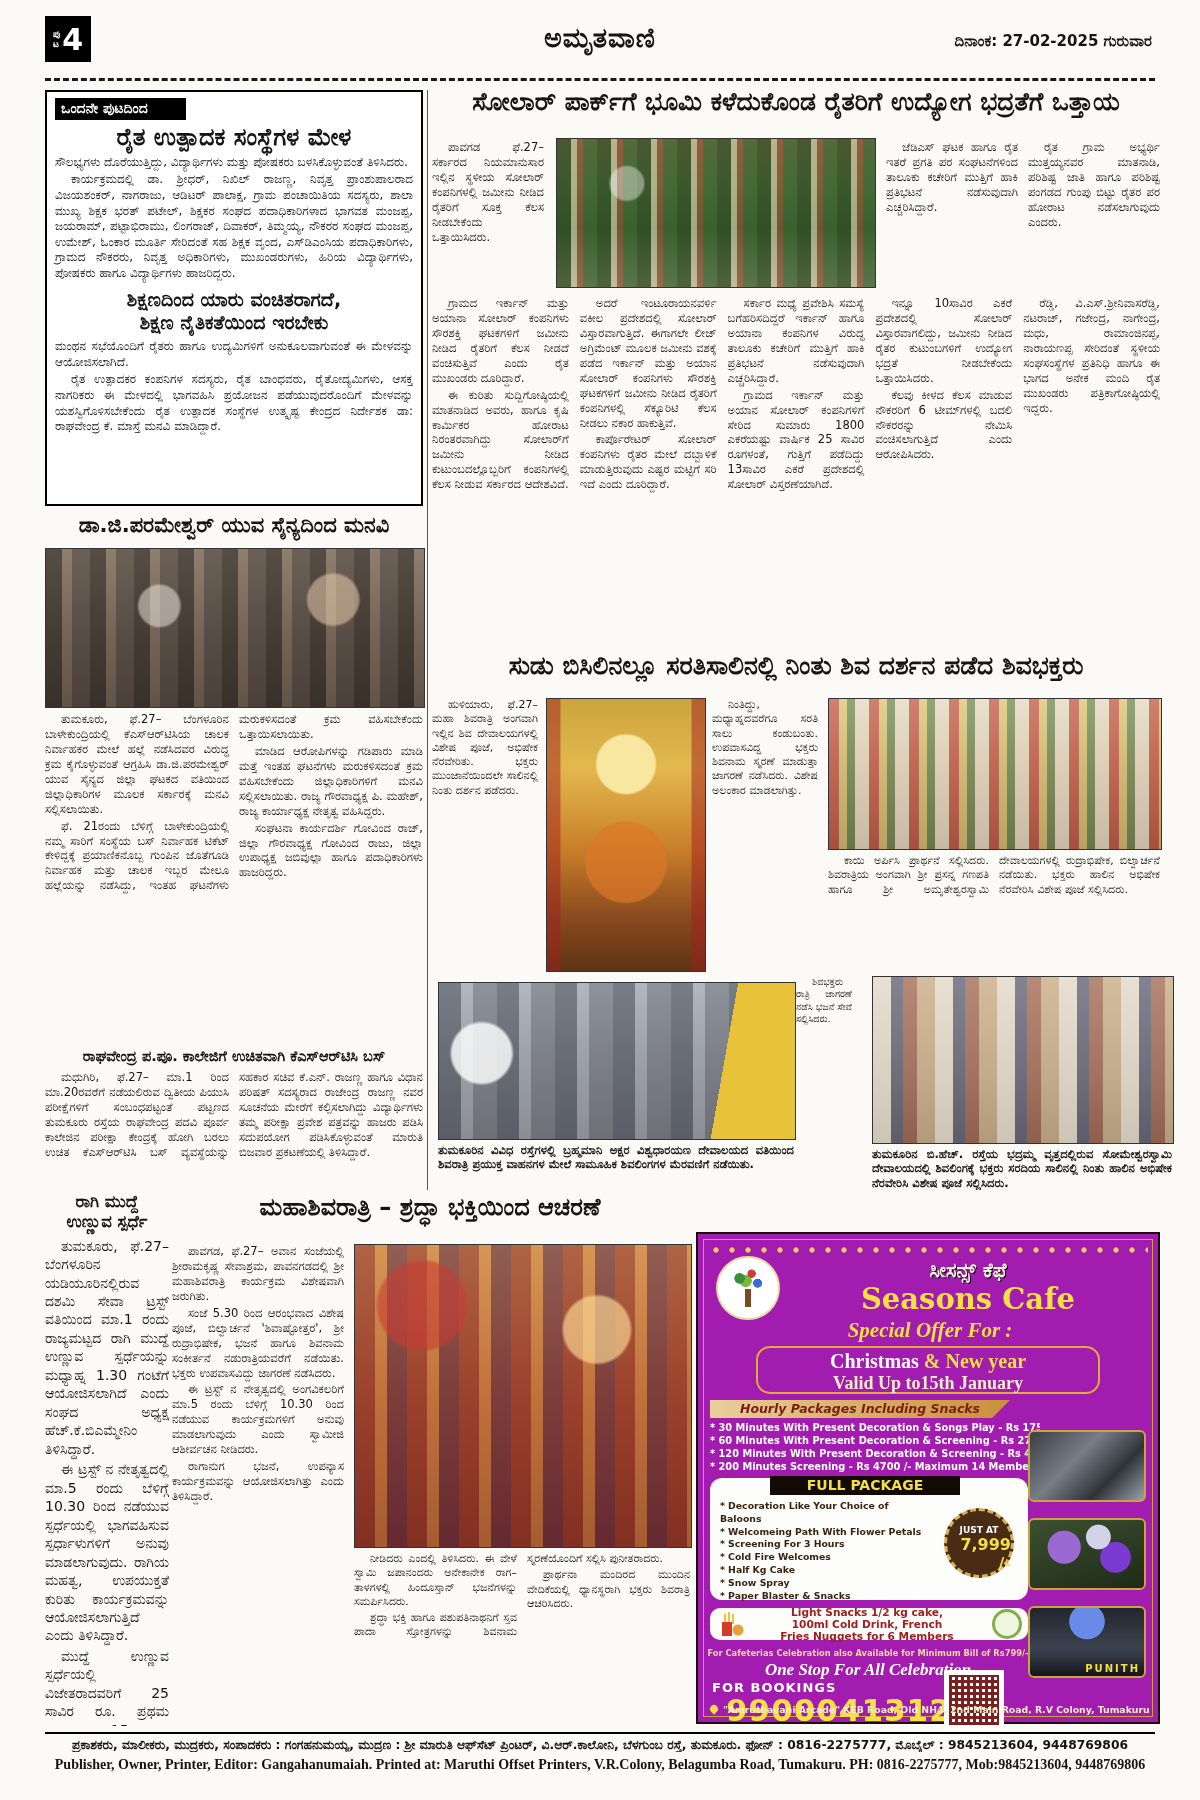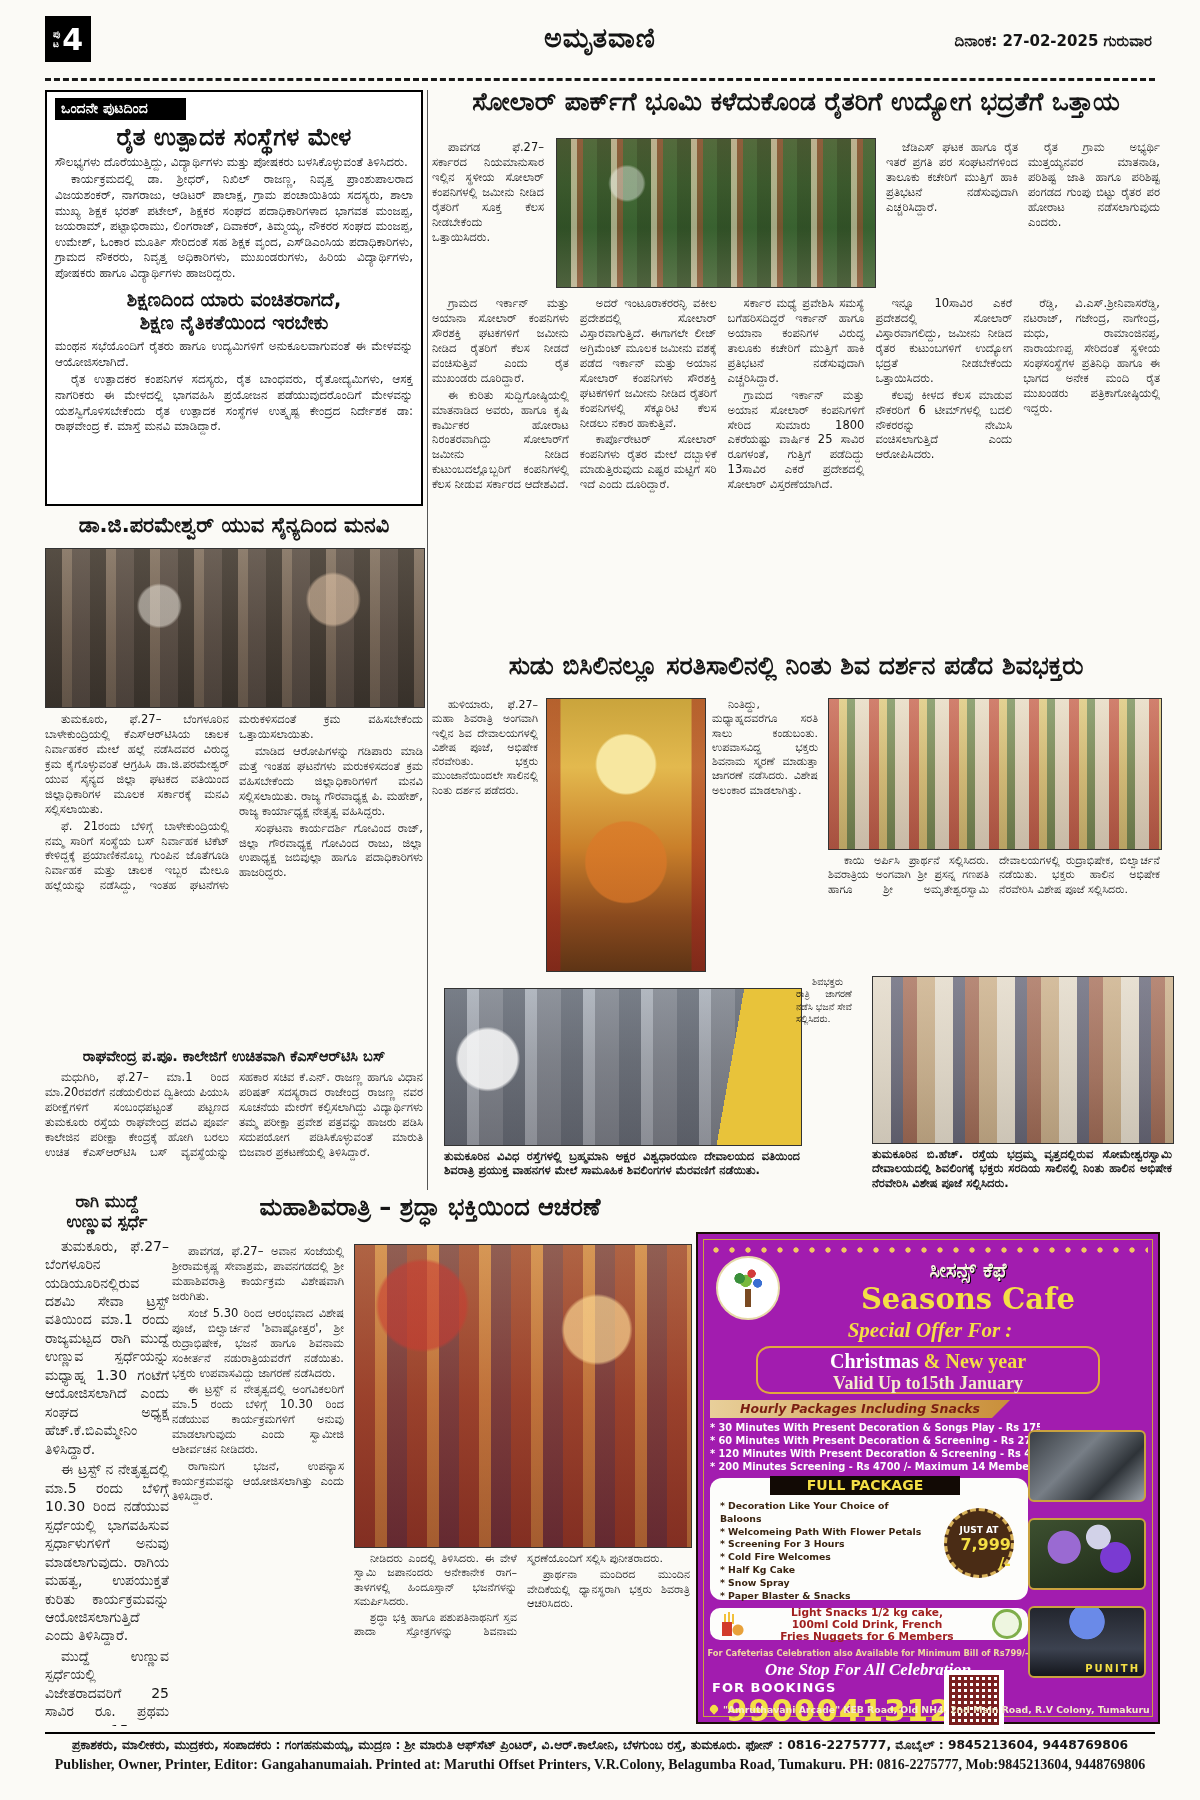--- a/index.html
+++ b/index.html
@@ -244,21 +244,21 @@
         <p class="para">ಪಾವಗಡ ಫೆ.27– ಸರ್ಕಾರದ ನಿಯಮಾನುಸಾರ ಇಲ್ಲಿನ ಸ್ಥಳೀಯ ಸೋಲಾರ್ ಕಂಪನಿಗಳಲ್ಲಿ ಜಮೀನು ನೀಡಿದ ರೈತರಿಗೆ ಸೂಕ್ತ ಕೆಲಸ ನೀಡಬೇಕೆಂದು ಒತ್ತಾಯಿಸಿದರು.</p>
       </div>
     <div class="photo ph-farmers"></div>
     <div class="s-colB twocol cut">
         <p class="para">ಜೆಡಿಎಸ್ ಘಟಕ ಹಾಗೂ ರೈತ ಇತರೆ ಪ್ರಗತಿ ಪರ ಸಂಘಟನೆಗಳಿಂದ ತಾಲೂಕು ಕಚೇರಿಗೆ ಮುತ್ತಿಗೆ ಹಾಕಿ ಪ್ರತಿಭಟನೆ ನಡೆಸುವುದಾಗಿ ಎಚ್ಚರಿಸಿದ್ದಾರೆ.</p>
         <p class="para">ರೈತ ಗ್ರಾಮ ಅಭ್ಯರ್ಥಿ ಮುತ್ತಯ್ಯನವರ ಮಾತನಾಡಿ, ಪರಿಶಿಷ್ಟ ಜಾತಿ ಹಾಗೂ ಪರಿಶಿಷ್ಟ ಪಂಗಡದ ಗುಂಪು ಬಿಟ್ಟು ರೈತರ ಪರ ಹೋರಾಟ ನಡೆಸಲಾಗುವುದು ಎಂದರು.</p>
       </div>
     <div class="s-bottom cut">
         <p class="para">ಗ್ರಾಮದ ಇರ್ಕಾನ್ ಮತ್ತು ಅಯಾನಾ ಸೋಲಾರ್ ಕಂಪನಿಗಳು ಸೌರಶಕ್ತಿ ಘಟಕಗಳಿಗೆ ಜಮೀನು ನೀಡಿದ ರೈತರಿಗೆ ಕೆಲಸ ನೀಡದೆ ವಂಚಿಸುತ್ತಿವೆ ಎಂದು ರೈತ ಮುಖಂಡರು ದೂರಿದ್ದಾರೆ.</p>
         <p class="para">ಈ ಕುರಿತು ಸುದ್ದಿಗೋಷ್ಠಿಯಲ್ಲಿ ಮಾತನಾಡಿದ ಅವರು, ಹಾಗೂ ಕೃಷಿ ಕಾರ್ಮಿಕರ ಹೋರಾಟ ನಿರಂತರವಾಗಿದ್ದು ಸೋಲಾರ್‌ಗೆ ಜಮೀನು ನೀಡಿದ ಕುಟುಂಬದಲ್ಲೊಬ್ಬರಿಗೆ ಕಂಪನಿಗಳಲ್ಲಿ ಕೆಲಸ ನೀಡುವ ಸರ್ಕಾರದ ಆದೇಶವಿದೆ.</p>
-        <p class="para">ಅದರೆ ಇಂಟೂರಾಕರರನ್ಳಿ ವಕೀಲ ಪ್ರದೇಶದಲ್ಲಿ ಸೋಲಾರ್ ವಿಸ್ತಾರವಾಗುತ್ತಿದೆ. ಈಗಾಗಲೇ ಲೀಜ್ ಅಗ್ರಿಮೆಂಟ್ ಮೂಲಕ ಜಮೀನು ವಶಕ್ಕೆ ಪಡೆದ ಇರ್ಕಾನ್ ಮತ್ತು ಅಯಾನ ಸೋಲಾರ್ ಕಂಪನಿಗಳು ಸೌರಶಕ್ತಿ ಘಟಕಗಳಿಗೆ ಜಮೀನು ನೀಡಿದ ರೈತರಿಗೆ ಕಂಪನಿಗಳಲ್ಲಿ ಸೆಕ್ಯೂರಿಟಿ ಕೆಲಸ ನೀಡಲು ನಕಾರ ಹಾಕುತ್ತಿವೆ.</p>
+        <p class="para">ಅದರೆ ಇಂಟೂರಾಯನವರ್ಳಿ ವಕೀಲ ಪ್ರದೇಶದಲ್ಲಿ ಸೋಲಾರ್ ವಿಸ್ತಾರವಾಗುತ್ತಿದೆ. ಈಗಾಗಲೇ ಲೀಜ್ ಅಗ್ರಿಮೆಂಟ್ ಮೂಲಕ ಜಮೀನು ವಶಕ್ಕೆ ಪಡೆದ ಇರ್ಕಾನ್ ಮತ್ತು ಅಯಾನ ಸೋಲಾರ್ ಕಂಪನಿಗಳು ಸೌರಶಕ್ತಿ ಘಟಕಗಳಿಗೆ ಜಮೀನು ನೀಡಿದ ರೈತರಿಗೆ ಕಂಪನಿಗಳಲ್ಲಿ ಸೆಕ್ಯೂರಿಟಿ ಕೆಲಸ ನೀಡಲು ನಕಾರ ಹಾಕುತ್ತಿವೆ.</p>
         <p class="para">ಕಾರ್ಪೊರೇಟರ್ ಸೋಲಾರ್ ಕಂಪನಿಗಳು ರೈತರ ಮೇಲೆ ದಬ್ಬಾಳಿಕೆ ಮಾಡುತ್ತಿರುವುದು ಎಷ್ಟರ ಮಟ್ಟಿಗೆ ಸರಿ ಇದೆ ಎಂದು ದೂರಿದ್ದಾರೆ.</p>
         <p class="para">ಸರ್ಕಾರ ಮಧ್ಯೆ ಪ್ರವೇಶಿಸಿ ಸಮಸ್ಯೆ ಬಗೆಹರಿಸದಿದ್ದರೆ ಇರ್ಕಾನ್ ಹಾಗೂ ಅಯಾನಾ ಕಂಪನಿಗಳ ವಿರುದ್ಧ ತಾಲೂಕು ಕಚೇರಿಗೆ ಮುತ್ತಿಗೆ ಹಾಕಿ ಪ್ರತಿಭಟನೆ ನಡೆಸುವುದಾಗಿ ಎಚ್ಚರಿಸಿದ್ದಾರೆ.</p>
         <p class="para">ಗ್ರಾಮದ ಇರ್ಕಾನ್ ಮತ್ತು ಅಯಾನ ಸೋಲಾರ್ ಕಂಪನಿಗಳಿಗೆ ಸೇರಿದ ಸುಮಾರು 1800 ಎಕರೆಯಷ್ಟು ವಾರ್ಷಿಕ 25 ಸಾವಿರ ರೂಗಳಂತೆ, ಗುತ್ತಿಗೆ ಪಡೆದಿದ್ದು 13ಸಾವಿರ ಎಕರೆ ಪ್ರದೇಶದಲ್ಲಿ ಸೋಲಾರ್ ವಿಸ್ತರಣೆಯಾಗಿದೆ.</p>
         <p class="para">ಇನ್ನೂ 10ಸಾವಿರ ಎಕರೆ ಪ್ರದೇಶದಲ್ಲಿ ಸೋಲಾರ್ ವಿಸ್ತಾರವಾಗಲಿದ್ದು, ಜಮೀನು ನೀಡಿದ ರೈತರ ಕುಟುಂಬಗಳಿಗೆ ಉದ್ಯೋಗ ಭದ್ರತೆ ನೀಡಬೇಕೆಂದು ಒತ್ತಾಯಿಸಿದರು.</p>
         <p class="para">ಕೆಲವು ಕೀಳದ ಕೆಲಸ ಮಾಡುವ ನೌಕರರಿಗೆ 6 ಟೀಮ್‌ಗಳಲ್ಲಿ ಬದಲಿ ನೌಕರರನ್ನು ನೇಮಿಸಿ ವಂಚಿಸಲಾಗುತ್ತಿದೆ ಎಂದು ಆರೋಪಿಸಿದರು.</p>
         <p class="para">ರೆಡ್ಡಿ, ವಿ.ಎಸ್.ಶ್ರೀನಿವಾಸರೆಡ್ಡಿ, ನಟರಾಜ್, ಗಜೇಂದ್ರ, ನಾಗೇಂದ್ರ, ಮಧು, ರಾಮಾಂಜಿನಪ್ಪ, ನಾರಾಯಣಪ್ಪ ಸೇರಿದಂತೆ ಸ್ಥಳೀಯ ಸಂಘಸಂಸ್ಥೆಗಳ ಪ್ರತಿನಿಧಿ ಹಾಗೂ ಈ ಭಾಗದ ಅನೇಕ ಮಂದಿ ರೈತ ಮುಖಂಡರು ಪತ್ರಿಕಾಗೋಷ್ಠಿಯಲ್ಲಿ ಇದ್ದರು.</p>
       </div>
   </div>
 
   <div class="abs" id="shiva">
@@ -269,21 +269,21 @@
     <div class="photo ph-deity"></div>
     <div class="sh-colB cut">
         <p class="para">ನಿಂತಿದ್ದು, ಮಧ್ಯಾಹ್ನದವರೆಗೂ ಸರತಿ ಸಾಲು ಕಂಡುಬಂತು. ಉಪವಾಸವಿದ್ದ ಭಕ್ತರು ಶಿವನಾಮ ಸ್ಮರಣೆ ಮಾಡುತ್ತಾ ಜಾಗರಣೆ ನಡೆಸಿದರು. ವಿಶೇಷ ಅಲಂಕಾರ ಮಾಡಲಾಗಿತ್ತು.</p>
       </div>
     <div class="sh-stack">
       <div class="photo ph-queue"></div>
       <div class="twocol cut">
           <p class="para">ಕಾಯಿ ಅರ್ಪಿಸಿ ಪ್ರಾರ್ಥನೆ ಸಲ್ಲಿಸಿದರು. ಶಿವರಾತ್ರಿಯ ಅಂಗವಾಗಿ ಶ್ರೀ ಪ್ರಸನ್ನ ಗಣಪತಿ ಹಾಗೂ ಶ್ರೀ ಅಮೃತೇಶ್ವರಸ್ವಾಮಿ ದೇವಾಲಯಗಳಲ್ಲಿ ರುದ್ರಾಭಿಷೇಕ, ಬಿಲ್ವಾರ್ಚನೆ ನಡೆಯಿತು. ಭಕ್ತರು ಹಾಲಿನ ಅಭಿಷೇಕ ನೆರವೇರಿಸಿ ವಿಶೇಷ ಪೂಜೆ ಸಲ್ಲಿಸಿದರು.</p>
         </div>
     </div>
-    <figure class="fig-proc" style="margin:12px">
+    <figure class="fig-proc" style="margin:6px">
       <div class="photo ph-procession"></div>
       <figcaption class="cap">ತುಮಕೂರಿನ ವಿವಿಧ ರಸ್ತೆಗಳಲ್ಲಿ ಬ್ರಹ್ಮಮಾನಿ ಅಕ್ಷರ ವಿಶ್ವಧಾರಯಣ ದೇವಾಲಯದ ವತಿಯಿಂದ ಶಿವರಾತ್ರಿ ಪ್ರಯುಕ್ತ ವಾಹನಗಳ ಮೇಲೆ ಸಾಮೂಹಿಕ ಶಿವಲಿಂಗಗಳ ಮೆರವಣಿಗೆ ನಡೆಯಿತು.</figcaption>
     </figure>
     <div class="sh-mid cut">
         <p class="para">ಶಿವಭಕ್ತರು ರಾತ್ರಿ ಜಾಗರಣೆ ನಡೆಸಿ ಭಜನೆ ಸೇವೆ ಸಲ್ಲಿಸಿದರು.</p>
       </div>
     <figure class="fig-coco" style="margin:0">
       <div class="photo ph-coconut"></div>
       <figcaption class="cap">ತುಮಕೂರಿನ ಬಿ.ಹೆಚ್. ರಸ್ತೆಯ ಭದ್ರಮ್ಮ ವೃತ್ತದಲ್ಲಿರುವ ಸೋಮೇಶ್ವರಸ್ವಾಮಿ ದೇವಾಲಯದಲ್ಲಿ ಶಿವಲಿಂಗಕ್ಕೆ ಭಕ್ತರು ಸರದಿಯ ಸಾಲಿನಲ್ಲಿ ನಿಂತು ಹಾಲಿನ ಅಭಿಷೇಕ ನೆರವೇರಿಸಿ ವಿಶೇಷ ಪೂಜೆ ಸಲ್ಲಿಸಿದರು.</figcaption>
     </figure>

